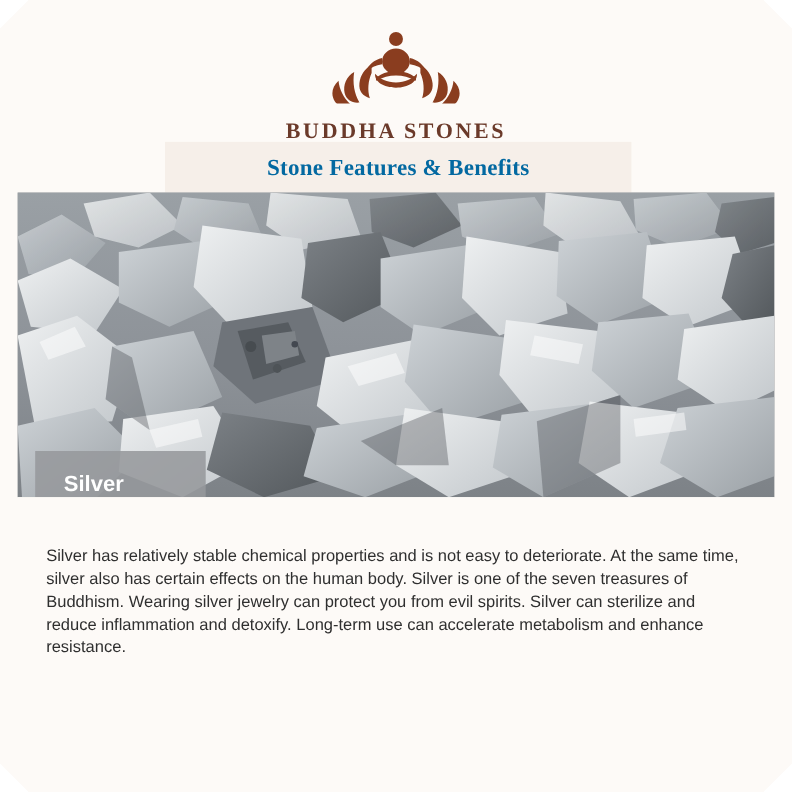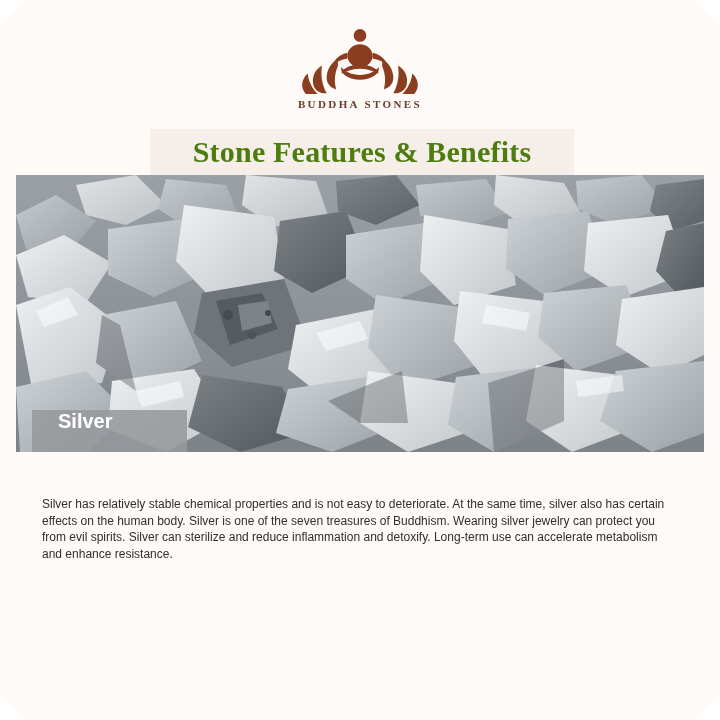--- a/index.html
+++ b/index.html
@@ -41,22 +41,22 @@
     right: 0;
     text-align: center;
   }
   .brand-mark {
     display: block;
     margin: 0 auto;
     width: 160px;
     height: 76px;
   }
   .brand-name {
-    margin-top: 4px;
-    font-size: 11px;
+    margin-top: 14px;
+    font-size: 20px;
     letter-spacing: 2.4px;
     font-weight: bold;
     color: #6b3a2a;
     font-family: "Liberation Serif", serif;
   }
 
   
   .title-band {
     position: absolute;
     top: 129px;
@@ -64,22 +64,22 @@
     width: 424px;
     height: 46px;
     background: #f6efe9;
     display: flex;
     align-items: center;
     justify-content: center;
   }
   .title-band .title-text {
     font-family: "Liberation Serif", serif;
     font-weight: bold;
-    font-size: 30px;
-    color: #4d7c0f;
+    font-size: 21px;
+    color: #0369a1;
     letter-spacing: 0.2px;
   }
 
   
   .photo {
     position: absolute;
     top: 175px;
     left: 16px;
     width: 688px;
     height: 277px;
@@ -89,21 +89,21 @@
   .photo svg { display: block; }
 
   .stone-label {
     position: absolute;
     left: 16px;
     bottom: 0;
     width: 155px;
     height: 42px;
     background: rgba(150,153,156,0.88);
     display: flex;
-    align-items: flex-start;
+    align-items: flex-end;
     margin-top: 32px;
   }
   .stone-label .label-text {
     color: #ffffff;
     font-weight: bold;
     font-size: 20px;
     padding-left: 26px;
     font-family: "Liberation Sans", sans-serif;
   }
 
@@ -121,21 +121,21 @@
   .keywords {
     font-size: 19.5px;
     font-weight: bold;
     color: #3a3a3a;
     text-align: center;
     letter-spacing: 0.1px;
     white-space: nowrap;
   }
   .body-copy {
     margin-top: 14px;
-    font-size: 12px;
+    font-size: 15px;
     line-height: 1.39;
     color: #2f2f2f;
     text-align: left;
   }
 
   .bottom-fill {
     position: absolute;
     left: 16px;
     right: 16px;
     top: 664px;

